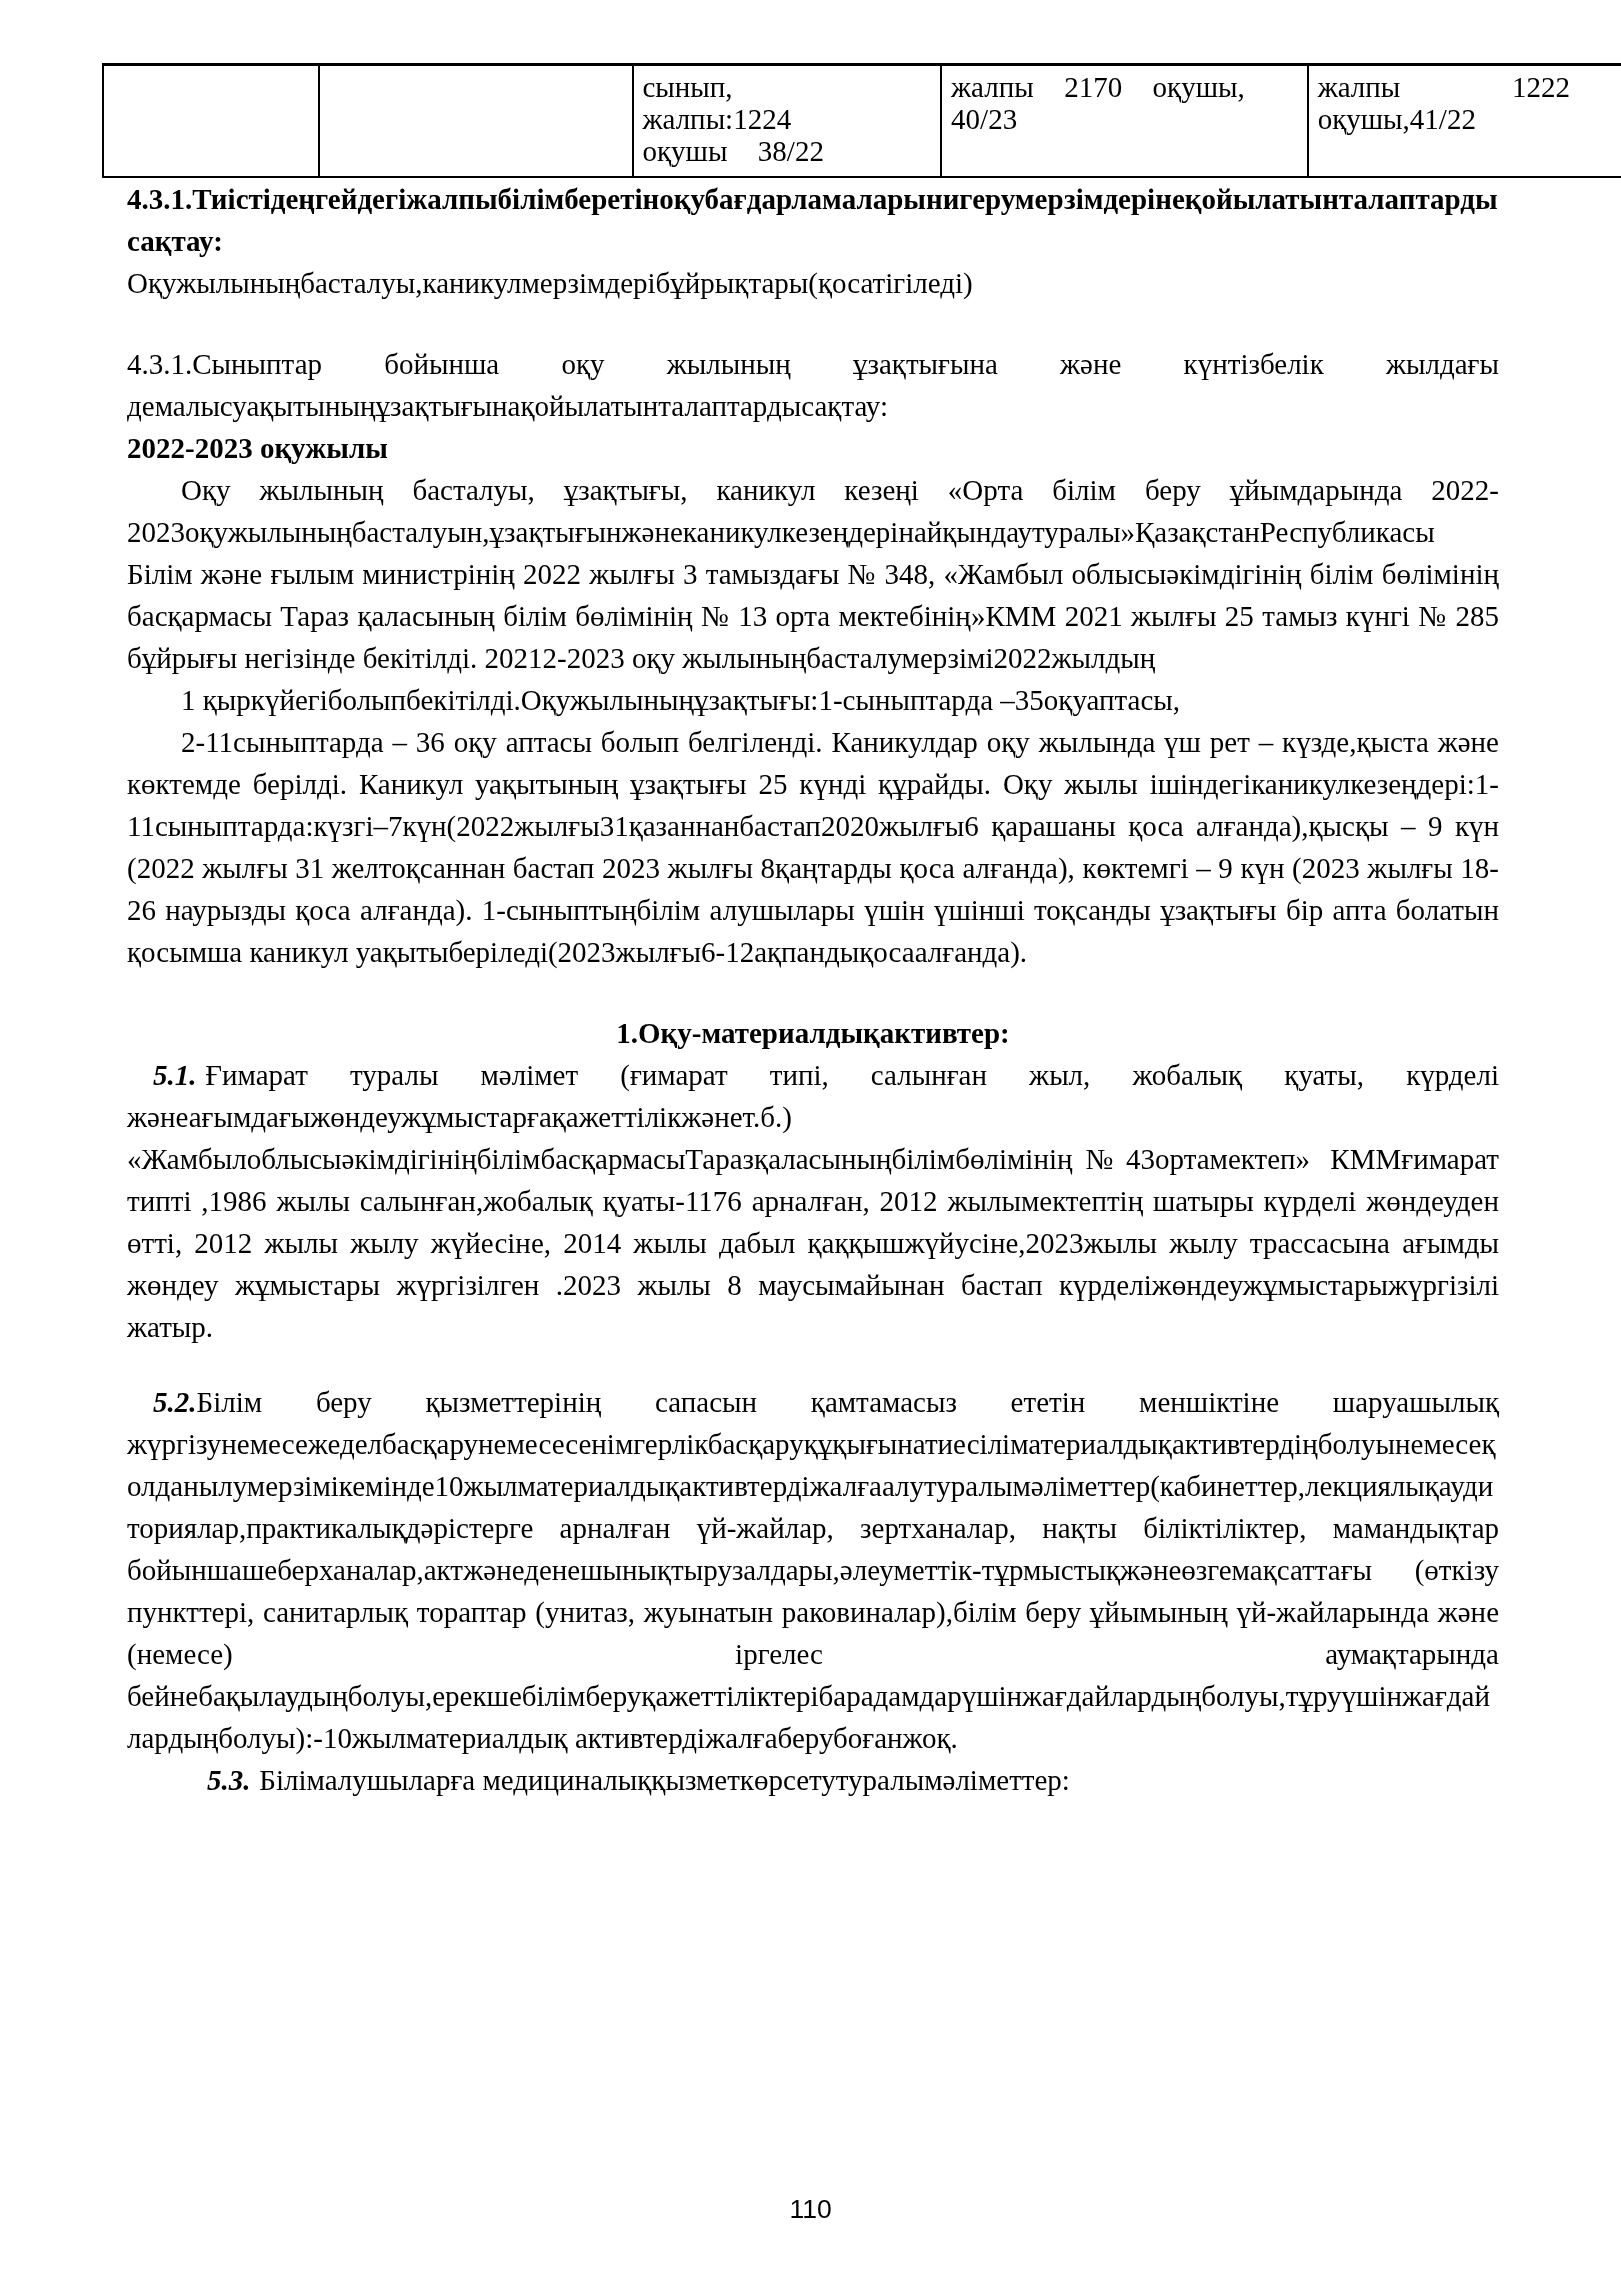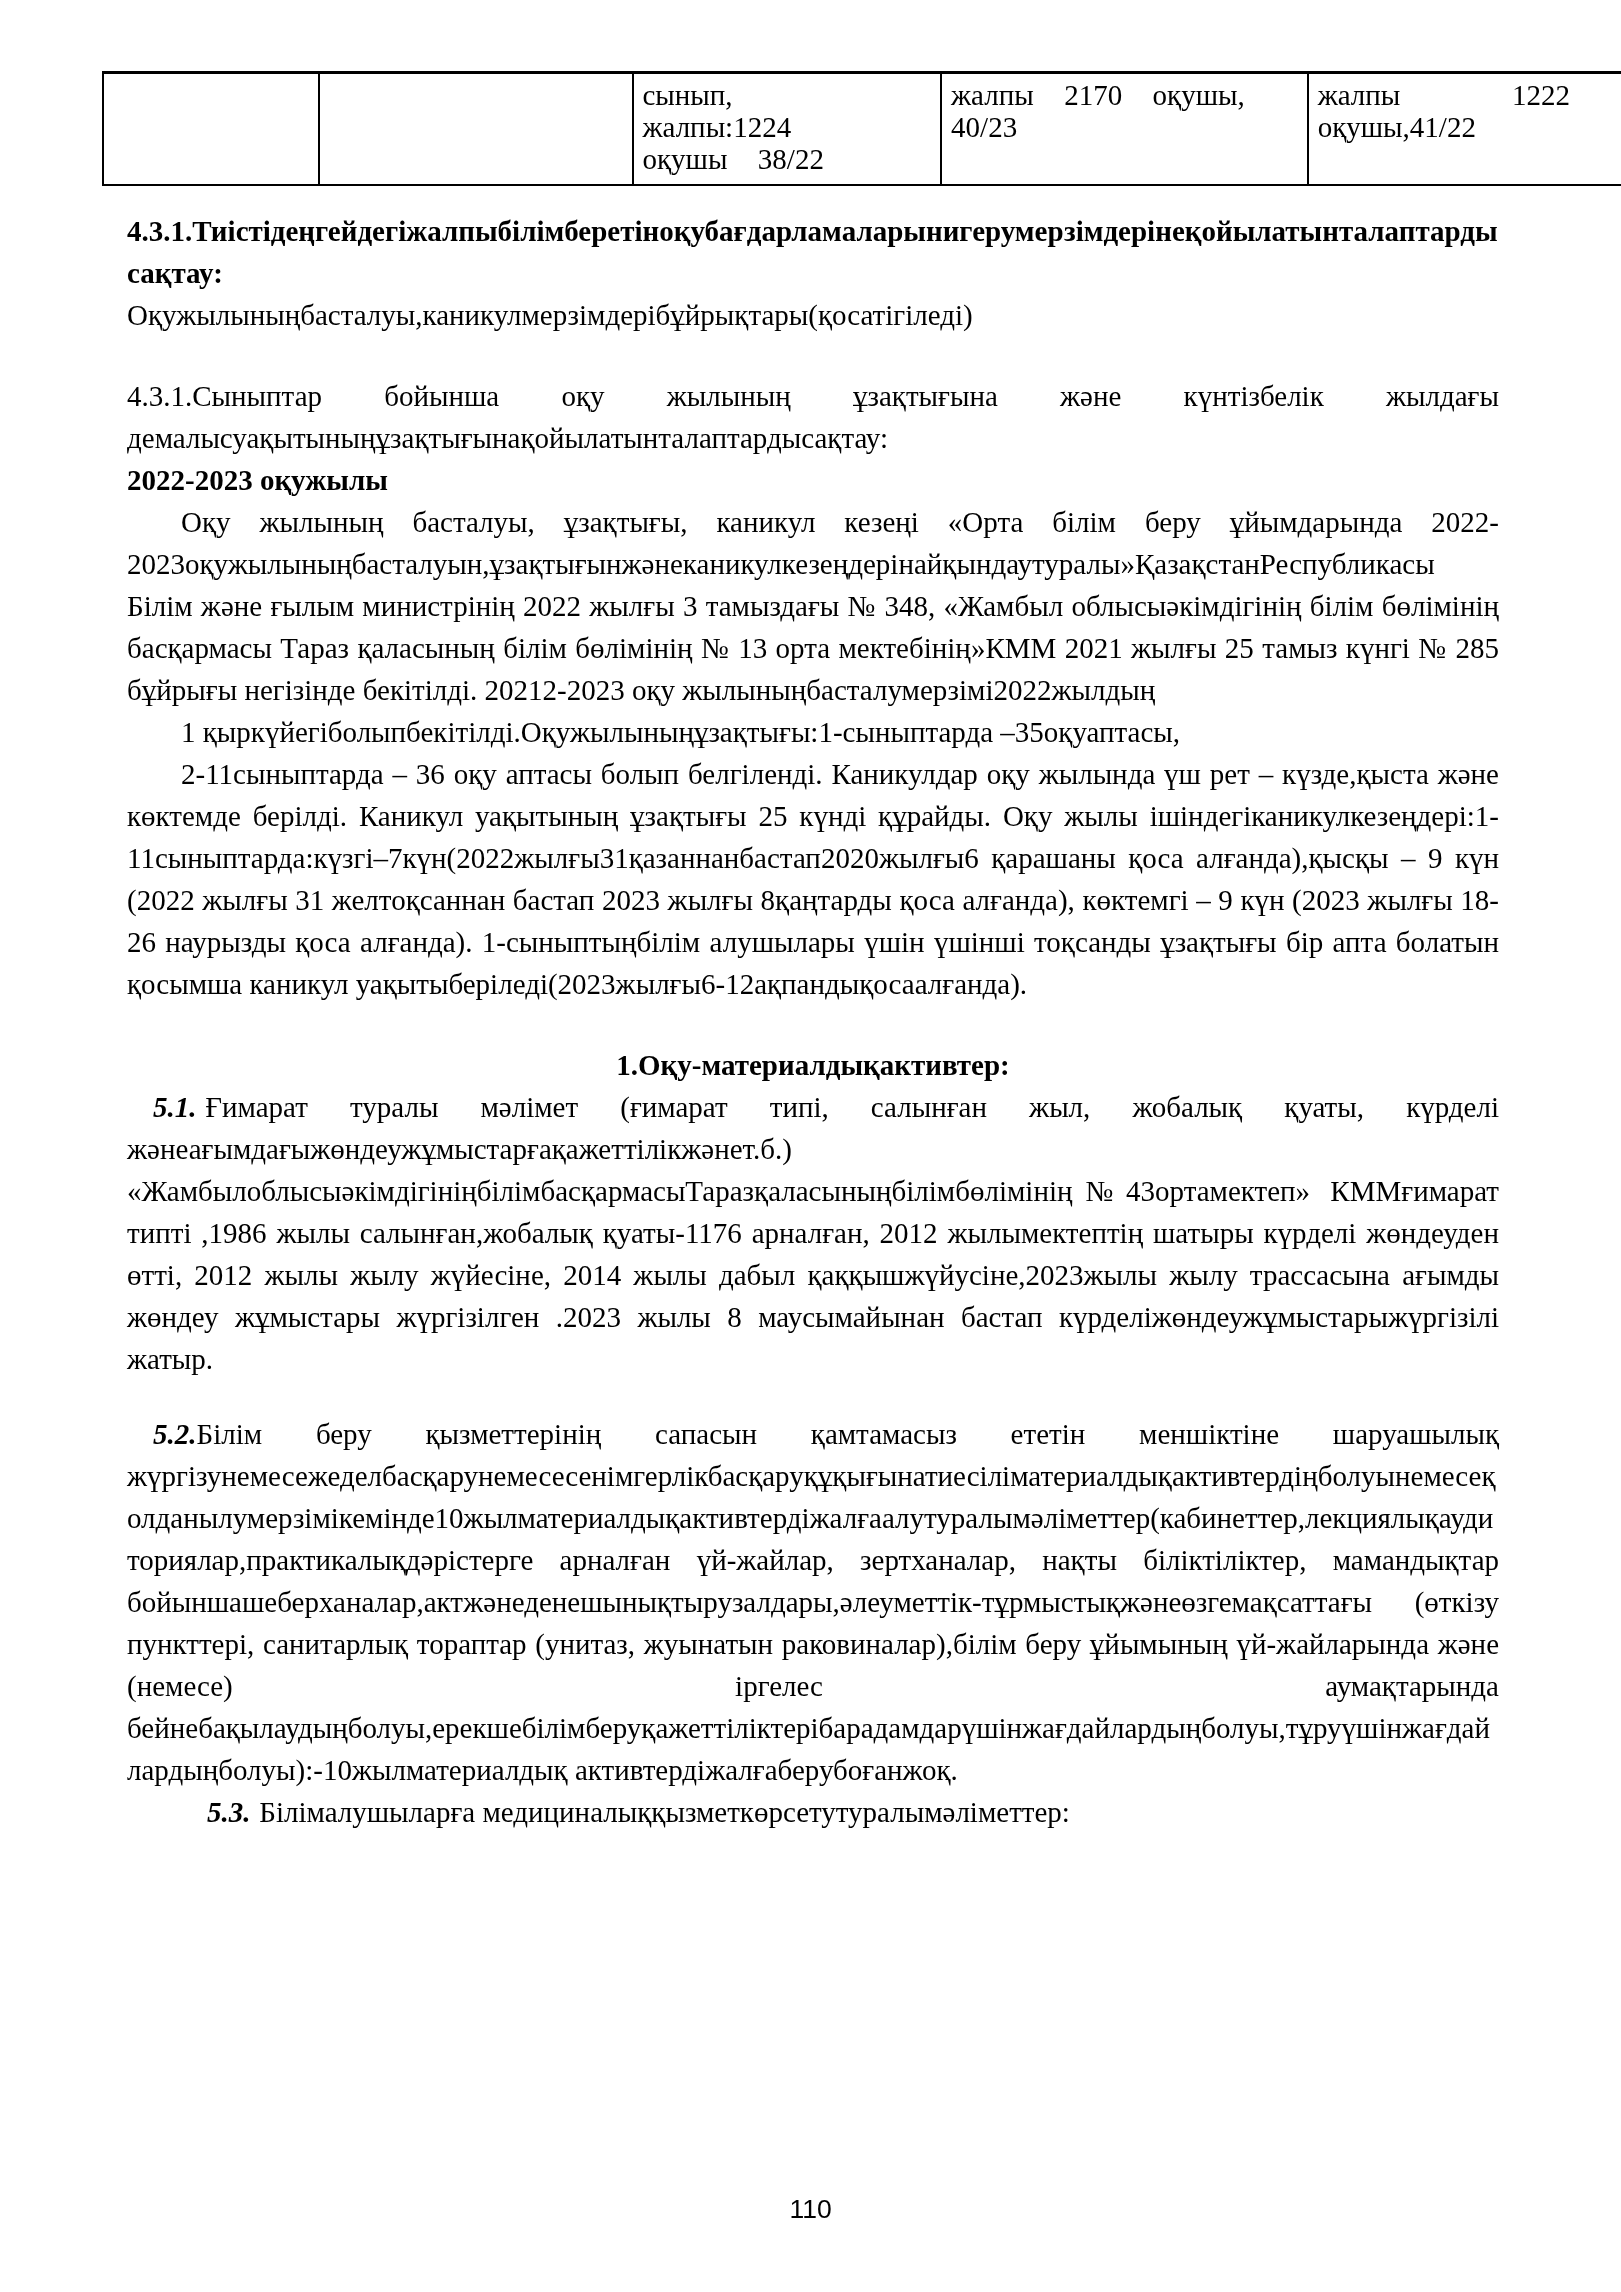--- a/index.html
+++ b/index.html
@@ -5,21 +5,21 @@
   html,body{margin:0;padding:0;background:#888;}
   .sheet{
     position:relative;
     width:1621px;height:2293px;
     background:#ffffff;
     font-family:"Liberation Serif","DejaVu Serif",serif;
     color:#000;
     overflow:hidden;
   }
   .content{
-    position:absolute;left:127px;top:8px;width:1372px;
+    position:absolute;left:127px;top:0;width:1372px;
     font-size:29px;line-height:42px;
   }
   
   table.cont{
     border-collapse:collapse;
     margin:63px 0 0 -25.5px;
     width:1427px;
     table-layout:fixed;
   }
   table.cont td{
@@ -33,21 +33,21 @@
   table.cont td:nth-child(2){width:294px;}
   table.cont td:nth-child(3){width:289px;}
   table.cont td:nth-child(4){width:347px;}
   table.cont td:nth-child(5){width:300px;}
   .cellline{display:block;white-space:nowrap;}
   .ws-sm{word-spacing:0.8em;}
   .ws-md{word-spacing:0.8em;}
   .ws-xl{word-spacing:3.6em;}
   
   p{margin:0;text-align:justify;overflow-wrap:break-word;word-break:break-word;}
-  .h1{font-weight:bold;margin-top:24px;}
+  .h1{font-weight:bold;margin-top:0;}
   .h2{font-weight:normal;margin-top:39px;}
   .year{font-weight:bold;text-align:left;}
   .ind{text-indent:54px;}
   .assets{font-weight:bold;text-align:center;margin-top:39px;}
   .mt52{margin-top:33px;}
   .lbl{font-weight:bold;font-style:italic;margin-left:26px;}
   .lbl.sp{margin-right:8.8px;}
   
   .footer{
     position:absolute;left:0;top:2194px;width:1621px;

